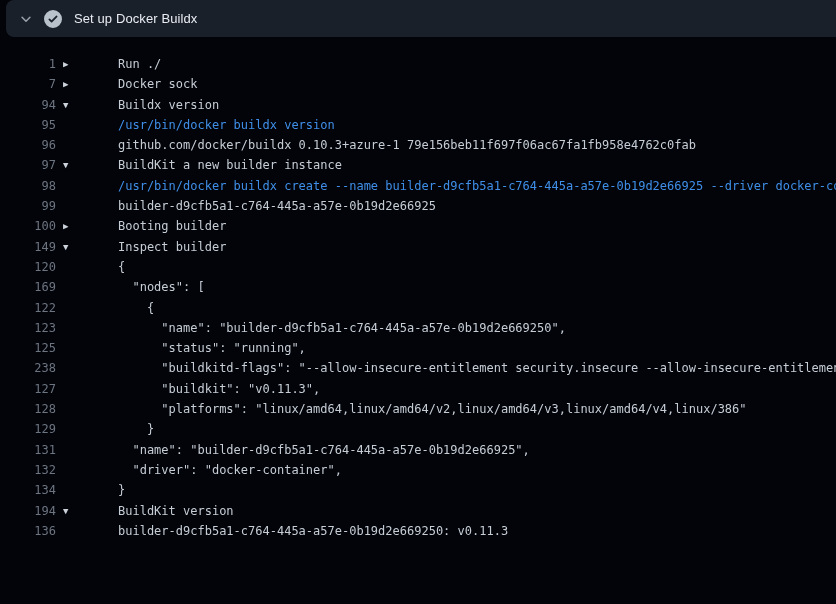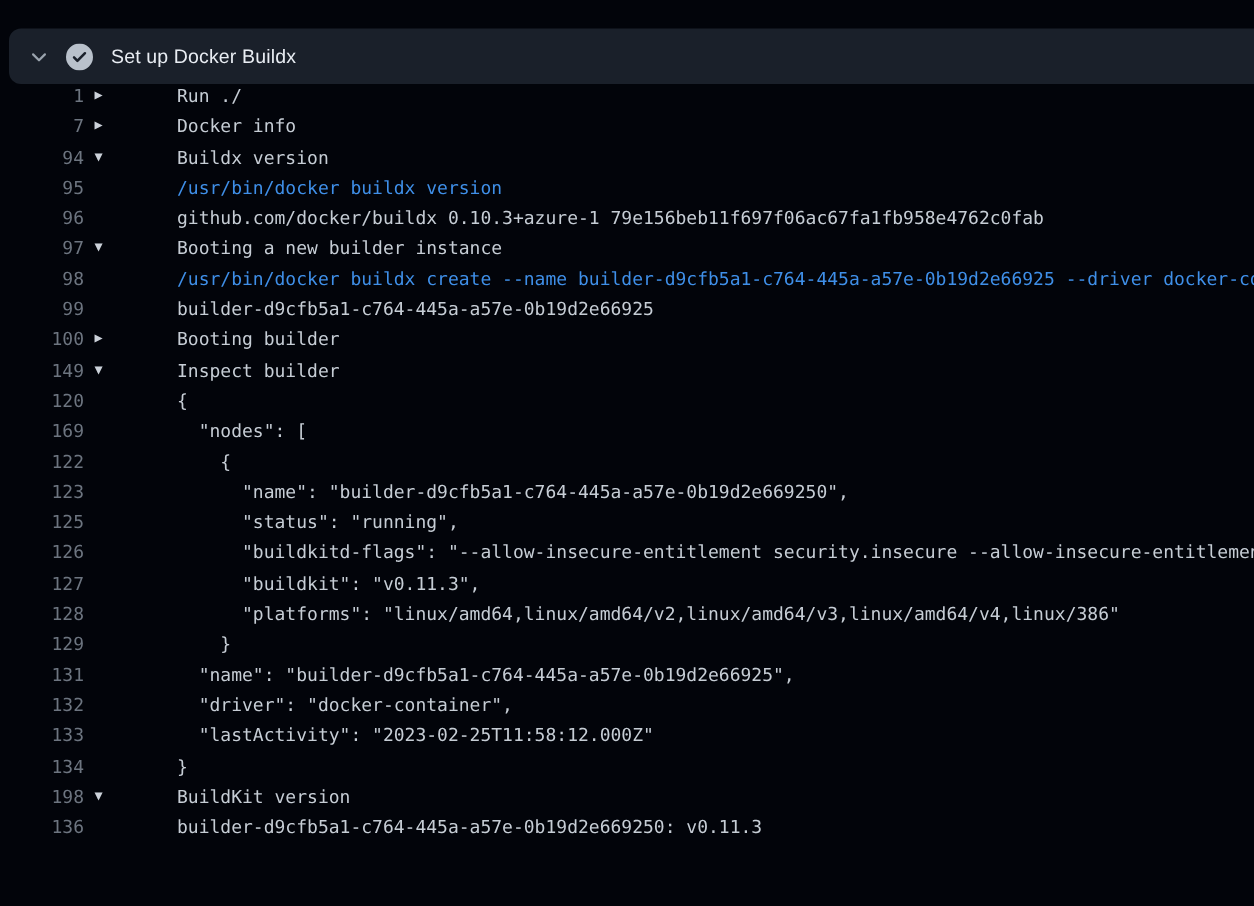--- a/index.html
+++ b/index.html
@@ -9,21 +9,21 @@
     height: 604px;
     background: #02040a;
     overflow: hidden;
     font-family: "Liberation Sans", sans-serif;
   }
   .stage { position: relative; width: 836px; height: 604px; }
 
   
   .step-header {
     position: absolute;
-    left: 6px; top: 19px;
+    left: 6px; top: 0;
     width: 830px; height: 37px;
     background: #1a202a;
     border-radius: 8px 0 0 8px;
     display: flex;
     align-items: center;
     box-sizing: border-box;
     cursor: pointer;
   }
   .chevron-wrap {
     width: 15px; height: 15px;
@@ -93,40 +93,39 @@
       <svg width="18" height="18" viewBox="0 0 16 16">
         <path fill="#b9c1cb" d="M8 16A8 8 0 1 1 8 0a8 8 0 0 1 0 16Zm3.78-9.72a.75.75 0 0 0-1.06-1.06L6.75 9.19 5.28 7.72a.75.75 0 0 0-1.06 1.06l2 2a.75.75 0 0 0 1.06 0l3.5-3.5Z"></path>
       </svg>
     </span>
     <span class="step-title">Set up Docker Buildx</span>
   </div>
 
   <div class="log">
     <div id="log-lines">
         <div class="row group-collapsed"><span class="ln">1</span><span class="marker">▶</span><span class="txt">Run ./</span></div>
-        <div class="row group-collapsed"><span class="ln">7</span><span class="marker">▶</span><span class="txt">Docker info</span></div>
+        <div class="row group-collapsed"><span class="ln">7</span><span class="marker">▶</span><span class="txt">Docker sock</span></div>
         <div class="row group-expanded"><span class="ln">94</span><span class="marker">▼</span><span class="txt">Buildx version</span></div>
         <div class="row command"><span class="ln">95</span><span class="marker"></span><span class="txt">/usr/bin/docker buildx version</span></div>
         <div class="row output"><span class="ln">96</span><span class="marker"></span><span class="txt">github.com/docker/buildx 0.10.3+azure-1 79e156beb11f697f06ac67fa1fb958e4762c0fab</span></div>
-        <div class="row group-expanded"><span class="ln">97</span><span class="marker">▼</span><span class="txt">Booting a new builder instance</span></div>
+        <div class="row group-expanded"><span class="ln">97</span><span class="marker">▼</span><span class="txt">BuildKit a new builder instance</span></div>
         <div class="row command"><span class="ln">98</span><span class="marker"></span><span class="txt">/usr/bin/docker buildx create --name builder-d9cfb5a1-c764-445a-a57e-0b19d2e66925 --driver docker-container</span></div>
         <div class="row output"><span class="ln">99</span><span class="marker"></span><span class="txt">builder-d9cfb5a1-c764-445a-a57e-0b19d2e66925</span></div>
         <div class="row group-collapsed"><span class="ln">100</span><span class="marker">▶</span><span class="txt">Booting builder</span></div>
         <div class="row group-expanded"><span class="ln">149</span><span class="marker">▼</span><span class="txt">Inspect builder</span></div>
         <div class="row output"><span class="ln">120</span><span class="marker"></span><span class="txt">{</span></div>
         <div class="row output"><span class="ln">169</span><span class="marker"></span><span class="txt">  "nodes": [</span></div>
         <div class="row output"><span class="ln">122</span><span class="marker"></span><span class="txt">    {</span></div>
         <div class="row output"><span class="ln">123</span><span class="marker"></span><span class="txt">      "name": "builder-d9cfb5a1-c764-445a-a57e-0b19d2e669250",</span></div>
         <div class="row output"><span class="ln">125</span><span class="marker"></span><span class="txt">      "status": "running",</span></div>
-        <div class="row output"><span class="ln">126</span><span class="marker"></span><span class="txt">      "buildkitd-flags": "--allow-insecure-entitlement security.insecure --allow-insecure-entitlement network.host",</span></div>
+        <div class="row output"><span class="ln">238</span><span class="marker"></span><span class="txt">      "buildkitd-flags": "--allow-insecure-entitlement security.insecure --allow-insecure-entitlement network.host",</span></div>
         <div class="row output"><span class="ln">127</span><span class="marker"></span><span class="txt">      "buildkit": "v0.11.3",</span></div>
         <div class="row output"><span class="ln">128</span><span class="marker"></span><span class="txt">      "platforms": "linux/amd64,linux/amd64/v2,linux/amd64/v3,linux/amd64/v4,linux/386"</span></div>
         <div class="row output"><span class="ln">129</span><span class="marker"></span><span class="txt">    }</span></div>
         <div class="row output"><span class="ln">131</span><span class="marker"></span><span class="txt">  "name": "builder-d9cfb5a1-c764-445a-a57e-0b19d2e66925",</span></div>
         <div class="row output"><span class="ln">132</span><span class="marker"></span><span class="txt">  "driver": "docker-container",</span></div>
-        <div class="row output"><span class="ln">133</span><span class="marker"></span><span class="txt">  "lastActivity": "2023-02-25T11:58:12.000Z"</span></div>
         <div class="row output"><span class="ln">134</span><span class="marker"></span><span class="txt">}</span></div>
-        <div class="row group-expanded"><span class="ln">198</span><span class="marker">▼</span><span class="txt">BuildKit version</span></div>
+        <div class="row group-expanded"><span class="ln">194</span><span class="marker">▼</span><span class="txt">BuildKit version</span></div>
         <div class="row output"><span class="ln">136</span><span class="marker"></span><span class="txt">builder-d9cfb5a1-c764-445a-a57e-0b19d2e669250: v0.11.3</span></div>
       </div>
   </div>
 
 </div>
 
 </body></html>

